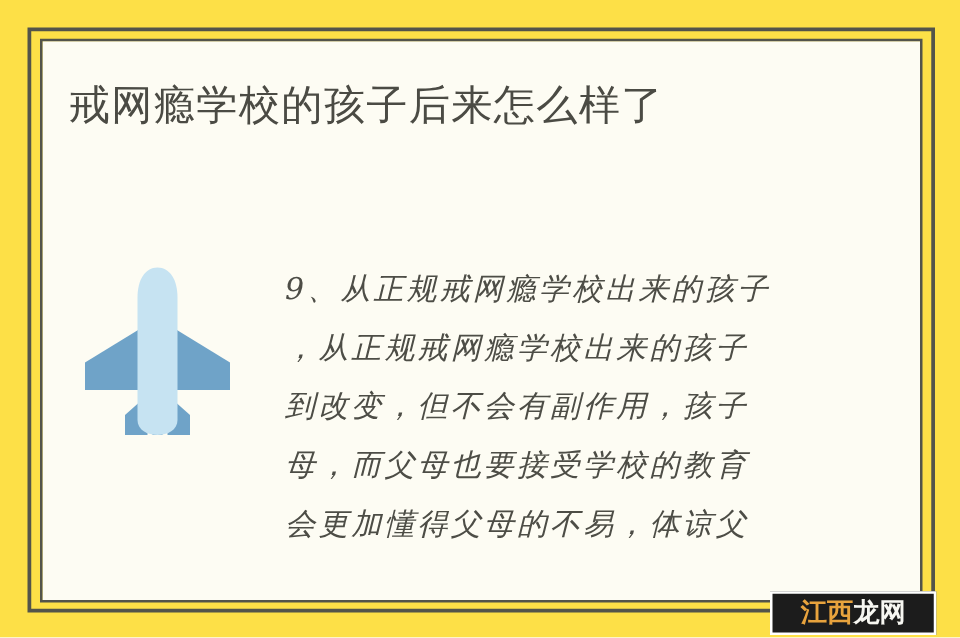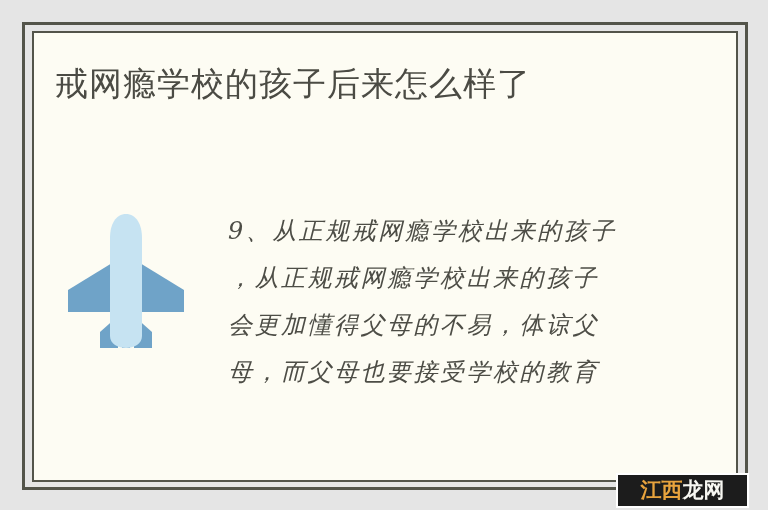--- a/index.html
+++ b/index.html
@@ -8,21 +8,21 @@
     background: #fdfcf3;
   }
   body {
     font-family: "Liberation Sans", sans-serif;
   }
 
   #page {
     position: relative;
     width: 768px;
     height: 510px;
-    background: #e5e5e5;
+    background: #fde047;
     overflow: hidden;
   }
 
   
   .frame-outer {
     position: absolute;
     left: 22px;
     top: 22px;
     width: 726px;
     height: 468px;
@@ -143,22 +143,23 @@
 
       <rect x="60" y="104" width="8" height="32" fill="#6fa3c8"></rect>
 
       <path d="M64 2 C74 2 80 12 80 26 L80 124 C80 132 72 136 64 136 C56 136 48 132 48 124 L48 26 C48 12 54 2 64 2 Z" fill="#c6e3f2"></path>
     </svg>
   </div>
 
   <div class="body-text">
     <div class="body-line">9、从正规戒网瘾学校出来的孩子</div>
     <div class="body-line">，从正规戒网瘾学校出来的孩子</div>
+    <div class="body-line">到改变，但不会有副作用，孩子</div>
+    <div class="body-line">母，而父母也要接受学校的教育</div>
     <div class="body-line">会更加懂得父母的不易，体谅父</div>
-    <div class="body-line">母，而父母也要接受学校的教育</div>
   </div>
 
   <div class="watermark">
     <span class="wm-text wm-a">江西</span>
       <span class="wm-text wm-b">龙网</span>
   </div>
 
 </div>
 
 </body></html>

